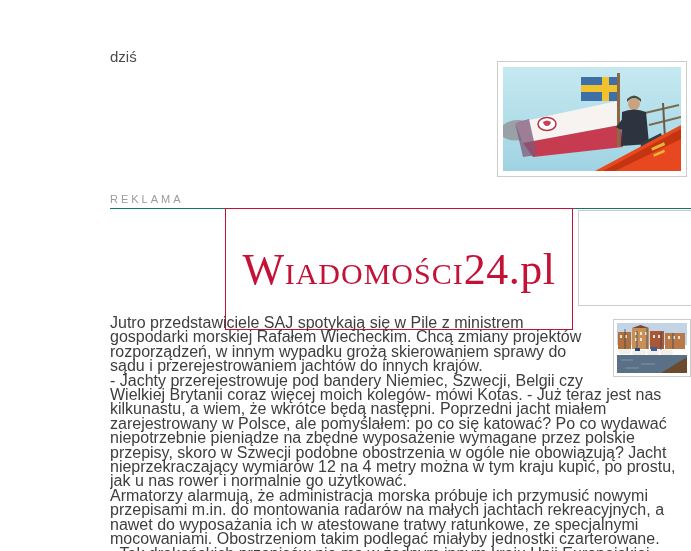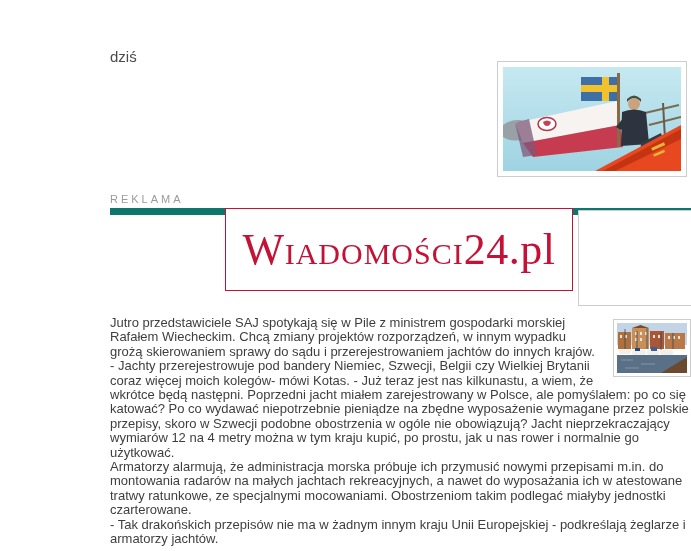--- a/index.html
+++ b/index.html
@@ -28,42 +28,42 @@
     font-size:13px;font-weight:bold;line-height:16px;color:#3a3a3a;
   }
   .photo-frame{
     position:absolute;left:497px;top:61px;
     border:1px solid var(--border);background:#fff;padding:5px;
   }
   .photo-frame svg{display:block;}
   .reklama{
     position:absolute;left:110px;top:193px;width:581px;
     font-size:11px;letter-spacing:3px;color:var(--muted);
-    padding-bottom:3px;border-bottom:7px solid #0f766e;
+    padding-bottom:3px;border-bottom:1px solid #0f766e;
   }
   .ad-banner{
-    position:absolute;left:225px;top:208px;width:348px;height:83px;
+    position:absolute;left:225px;top:208px;width:348px;height:122px;
     border:1px solid var(--accent_red);background:#fff;
     display:flex;align-items:center;justify-content:center;cursor:pointer;
   }
   .logo{
     font-family:"Liberation Serif","DejaVu Serif",serif;
     color:var(--accent_red);white-space:nowrap;letter-spacing:0.5px;
   }
   .logo .lg{font-size:44px;}
   .logo .sc{font-size:30px;letter-spacing:1px;}
   .logo .num{font-size:44px;}
   .logo .pl{font-size:44px;}
   .ad-slot-2{
     position:absolute;left:578px;top:210px;width:130px;height:96px;
     border:1px solid var(--border);background:#fff;
   }
   .body-text{
     position:absolute;left:110px;top:316px;width:581px;height:235px;
-    overflow:hidden;font-size:13px;line-height:14.4px;color:var(--body_text);
+    overflow:hidden;font-size:16px;line-height:14.4px;color:var(--body_text);
   }
   .body-text p{margin:0;}
   .thumb-frame{
     float:right;margin:3px 0 6px 12px;
     border:1px solid var(--border);background:#fff;padding:3px;
   }
   .thumb-frame svg{display:block;}
 </style>
 </head>
 <body>

